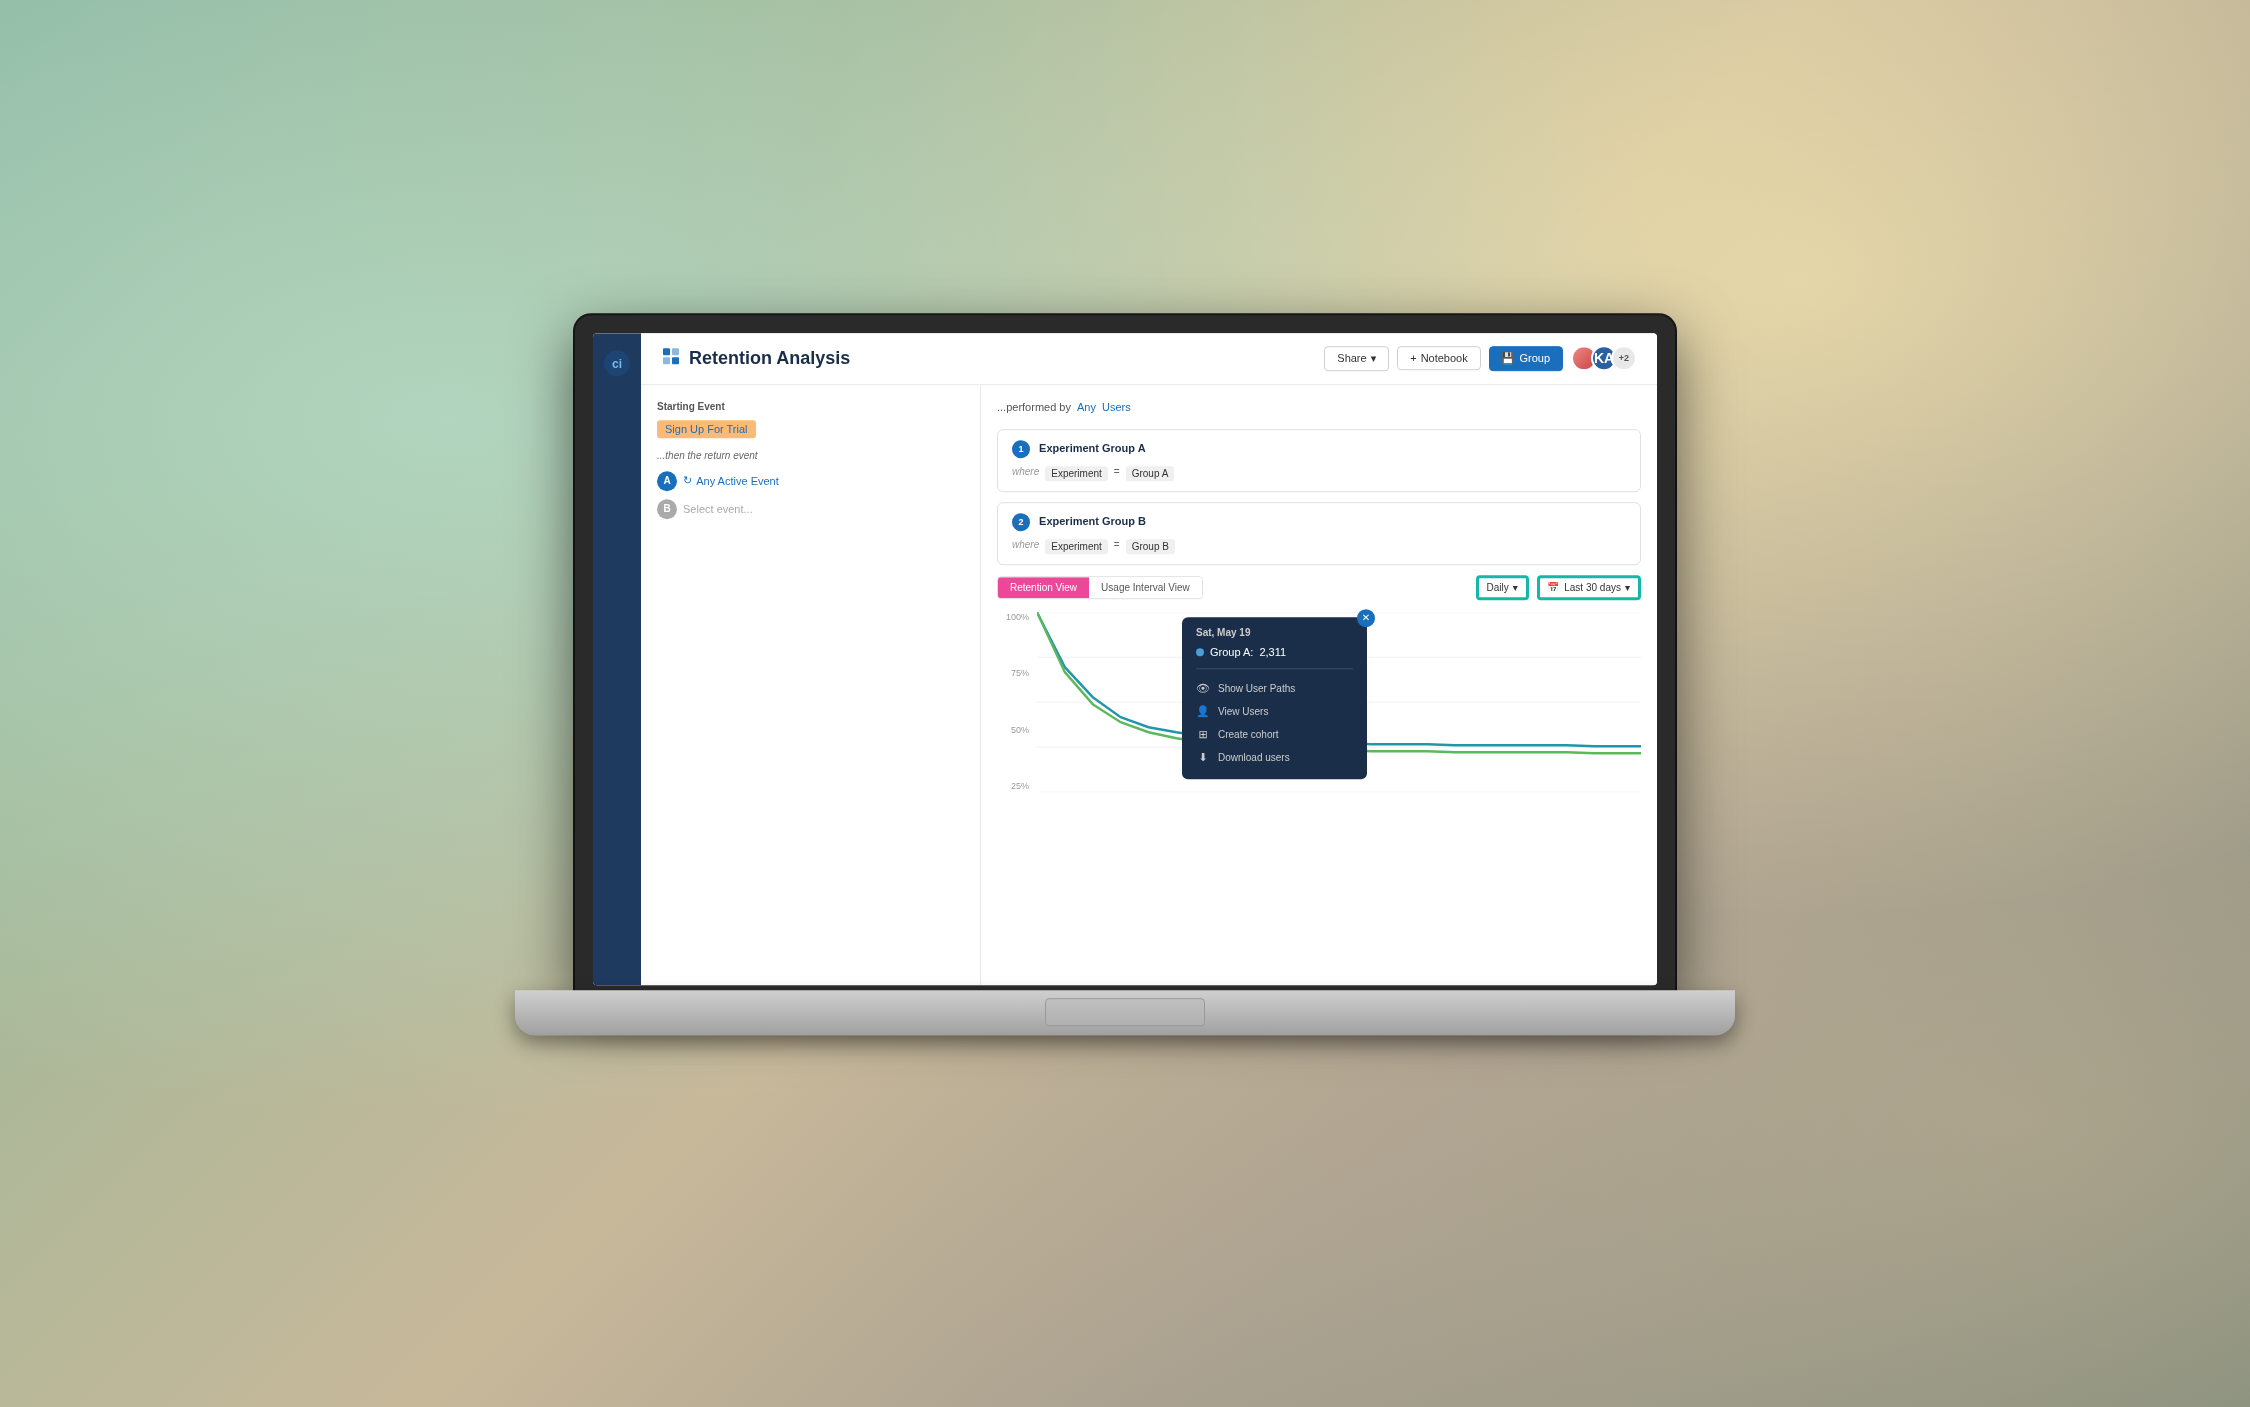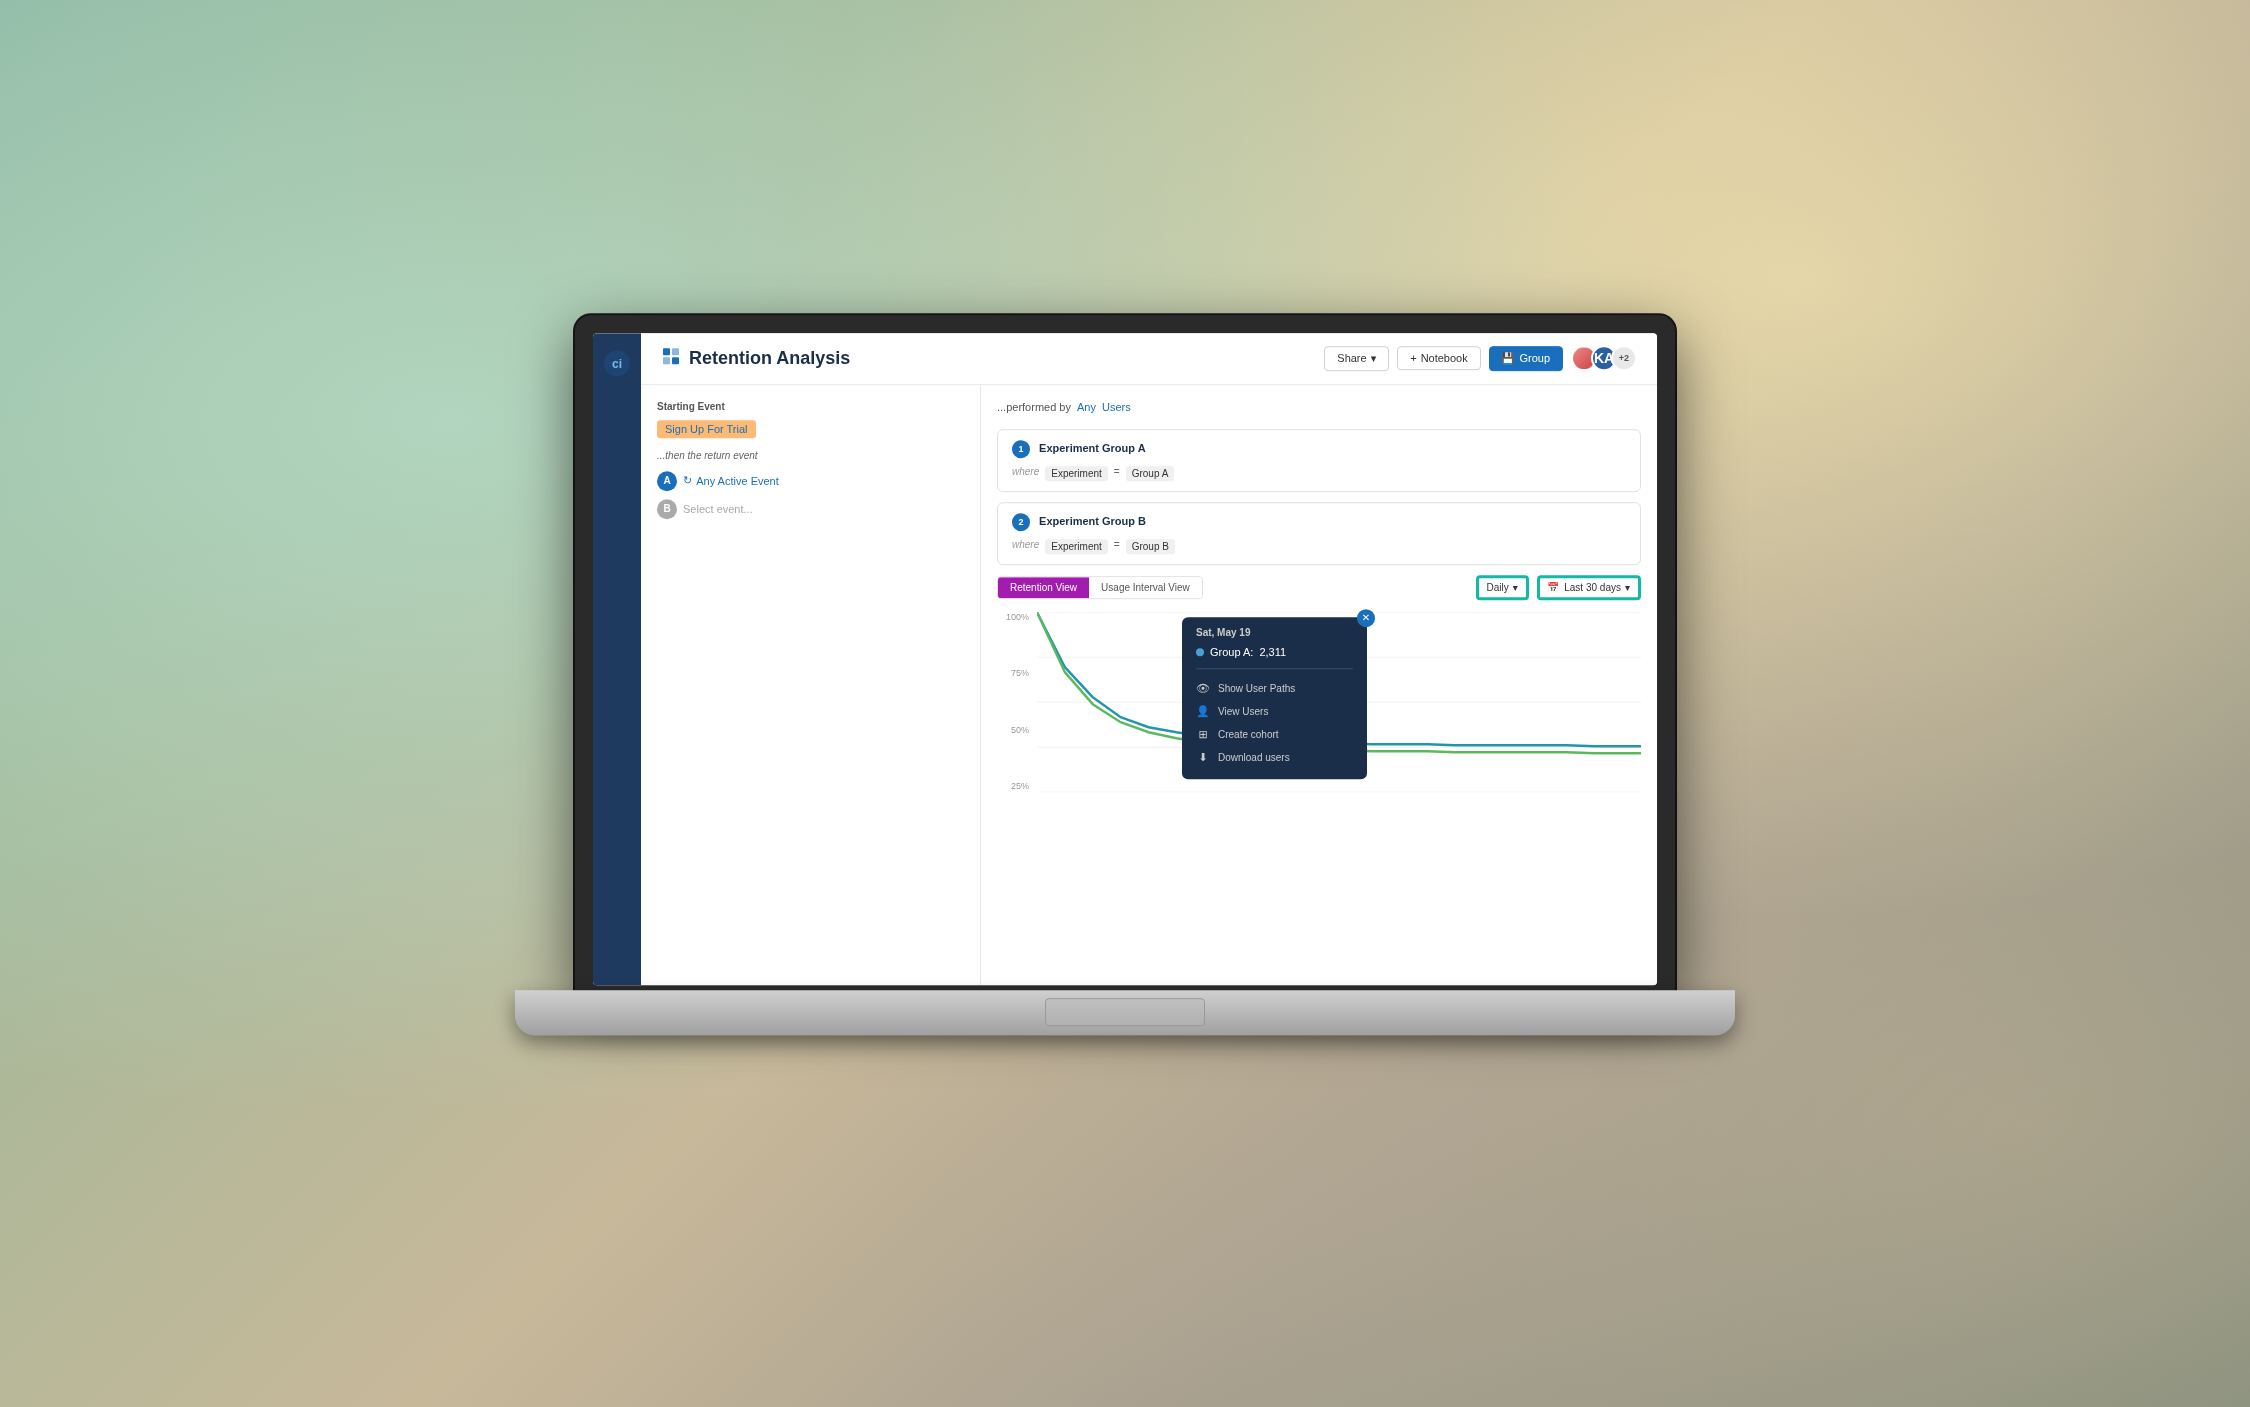--- a/index.html
+++ b/index.html
@@ -383,21 +383,21 @@
     .view-tab {
       padding: 5px 12px;
       font-size: 10px;
       cursor: pointer;
       background: #fff;
       color: #555;
       border: none;
     }
 
     .view-tab.active {
-      background: #a21caf;
+      background: #ec4899;
       color: #fff;
     }
 
     .chart-controls {
       display: flex;
       gap: 8px;
     }
 
     .select-control {
       border: 3px solid #14b8a6;

